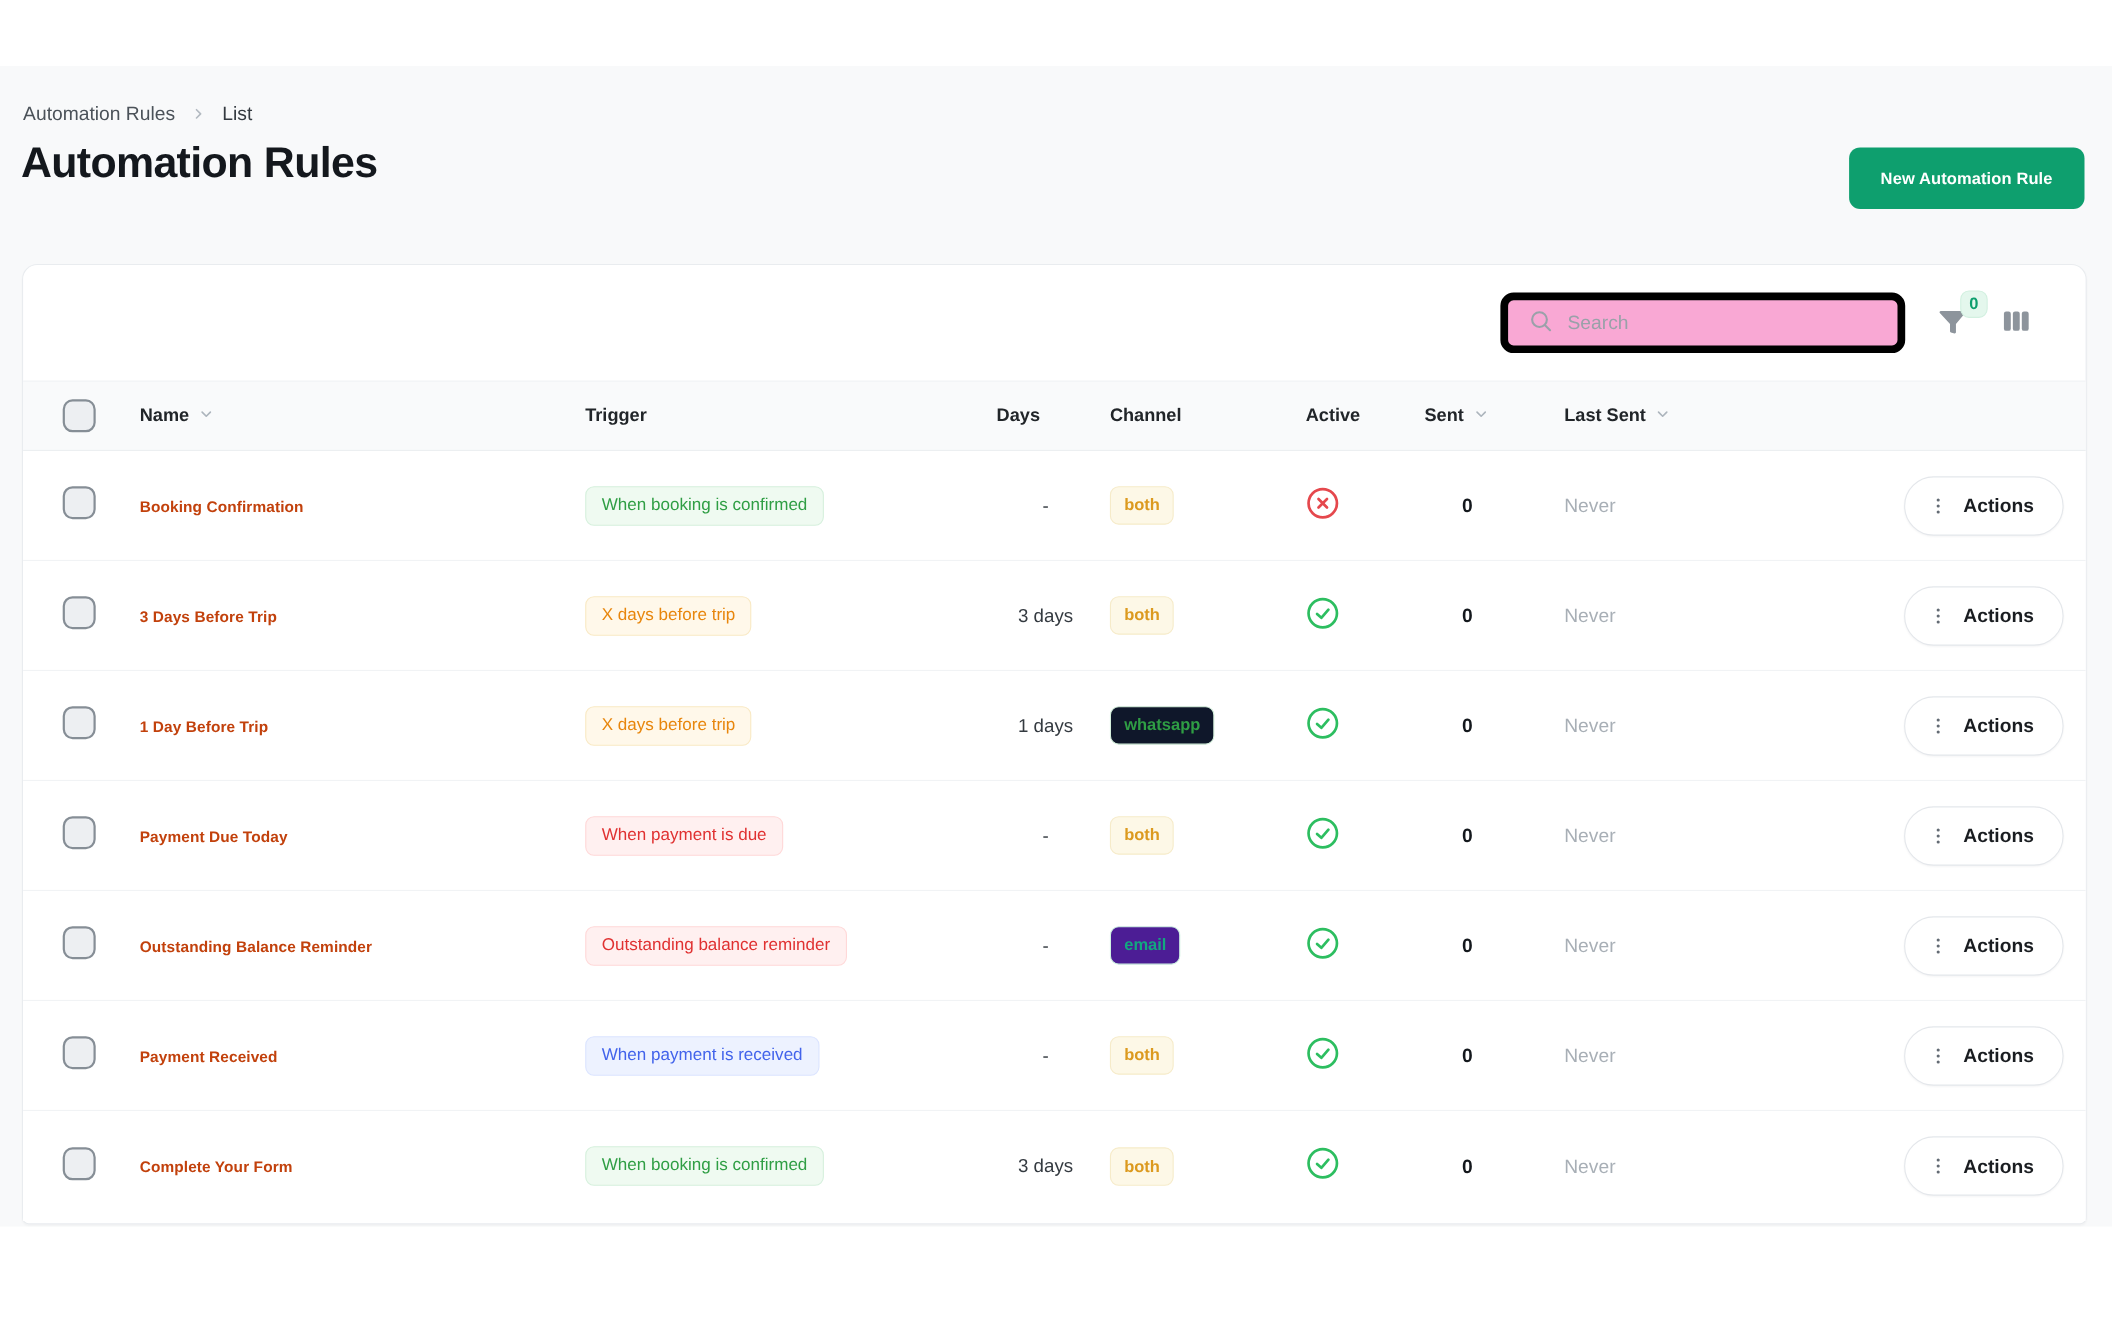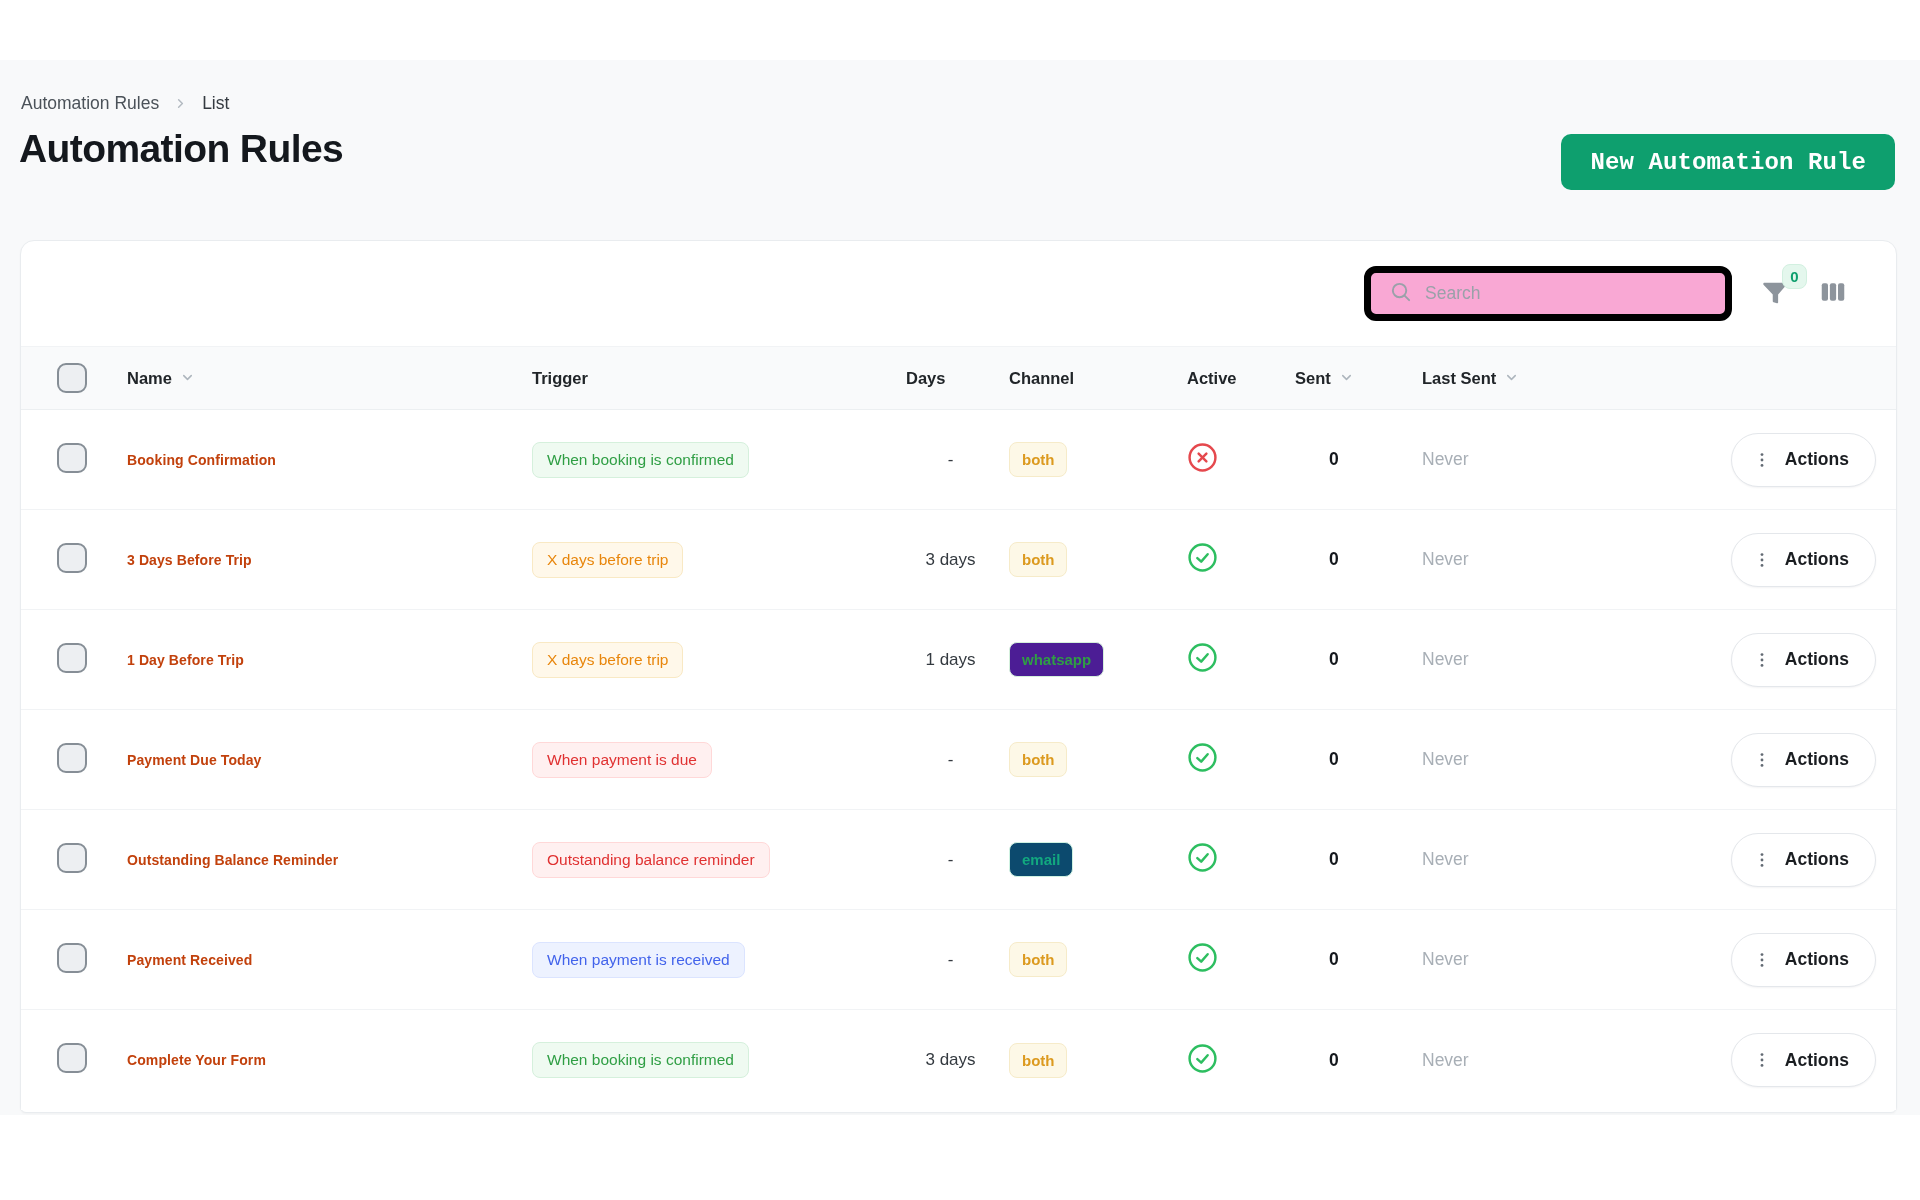--- a/index.html
+++ b/index.html
@@ -11,21 +11,21 @@
 
   
   .breadcrumb { position:absolute; top:33px; left:21px; display:flex; align-items:center; gap:14px; font-size:17.5px; font-weight:500; }
   .crumb-a { color:#4b5259; cursor:pointer; }
   .crumb-sep { color:#b3bac1; display:flex; align-items:center; }
   .crumb-b { color:#343a40; }
 
   
   .page-title { position:absolute; top:67px; left:19px; font-size:39px; font-weight:800; color:#14181d; letter-spacing:-0.6px; }
   .new-rule-btn { position:absolute; top:74px; right:25px; height:56px; padding:0 29px; background:var(--accent,#0e9f6e); color:#ffffff;
-    border:none; border-radius:10px; font-family:Liberation Mono, monospace; font-size:24px; font-weight:700; cursor:pointer; letter-spacing:0.1px; }
+    border:none; border-radius:10px; font-family:Liberation Sans, sans-serif; font-size:15px; font-weight:700; cursor:pointer; letter-spacing:0.1px; }
 
   
   .card { position:absolute; top:180px; left:20px; right:23px; bottom:2px; background:#ffffff;
     border:1px solid #e9ecef; border-radius:14px 14px 6px 6px; box-shadow:0 1px 2px rgba(20,24,30,0.03); }
 
   
   .toolbar { height:105px; display:flex; align-items:center; justify-content:flex-end; padding:0 46px 0 36px; }
   .search-box { display:flex; align-items:center; width:368px; height:55px; border:7px solid #000000; border-radius:12px; background:#f9a8d4; padding:0 16px 0 18px; margin-right:26px; }
   .search-box svg { flex:0 0 auto; color:#9aa1a9; }
   .search-input { flex:1; border:none; outline:none; background:transparent; font-family:inherit; font-size:17.5px; color:#343a40; margin-left:13px; }
@@ -244,21 +244,21 @@
   <div class="trow">
     <div class="td">
       <span class="checkbox"></span>
     </div>
     <div class="td td-name">1 Day Before Trip</div>
     <div class="td">
       <span class="badge trigger-badge" style="color: rgb(232, 134, 12); background: rgb(255, 248, 234); border-color: rgb(249, 233, 196);">X days before trip</span>
     </div>
     <div class="td td-days">1 days</div>
     <div class="td">
-      <span class="badge channel-badge" style="color: rgb(47, 158, 68); background: #4c1d95; border-color: rgb(213, 240, 220);">whatsapp</span>
+      <span class="badge channel-badge" style="color: rgb(47, 158, 68); background: #0f172a; border-color: rgb(213, 240, 220);">whatsapp</span>
     </div>
     <div class="td td-active">
       <span class="icon-active">
         <svg class="status-icon" viewBox="0 0 24 24" fill="none" stroke="currentColor" stroke-width="1.9" stroke-linecap="round" stroke-linejoin="round">
                   <circle cx="12" cy="12" r="10"></circle>
                   <polyline points="8 12.5 11 15.2 16 9.5"></polyline>
                 </svg>
       </span>
 
     </div>
@@ -318,21 +318,21 @@
   <div class="trow">
     <div class="td">
       <span class="checkbox"></span>
     </div>
     <div class="td td-name">Outstanding Balance Reminder</div>
     <div class="td">
       <span class="badge trigger-badge" style="color: rgb(224, 49, 49); background: rgb(255, 240, 240); border-color: rgb(255, 216, 216);">Outstanding balance reminder</span>
     </div>
     <div class="td td-days">-</div>
     <div class="td">
-      <span class="badge channel-badge" style="color: rgb(18, 168, 127); background: #0c4a6e; border-color: rgb(207, 242, 226);">email</span>
+      <span class="badge channel-badge" style="color: rgb(18, 168, 127); background: #4c1d95; border-color: rgb(207, 242, 226);">email</span>
     </div>
     <div class="td td-active">
       <span class="icon-active">
         <svg class="status-icon" viewBox="0 0 24 24" fill="none" stroke="currentColor" stroke-width="1.9" stroke-linecap="round" stroke-linejoin="round">
                   <circle cx="12" cy="12" r="10"></circle>
                   <polyline points="8 12.5 11 15.2 16 9.5"></polyline>
                 </svg>
       </span>
 
     </div>

